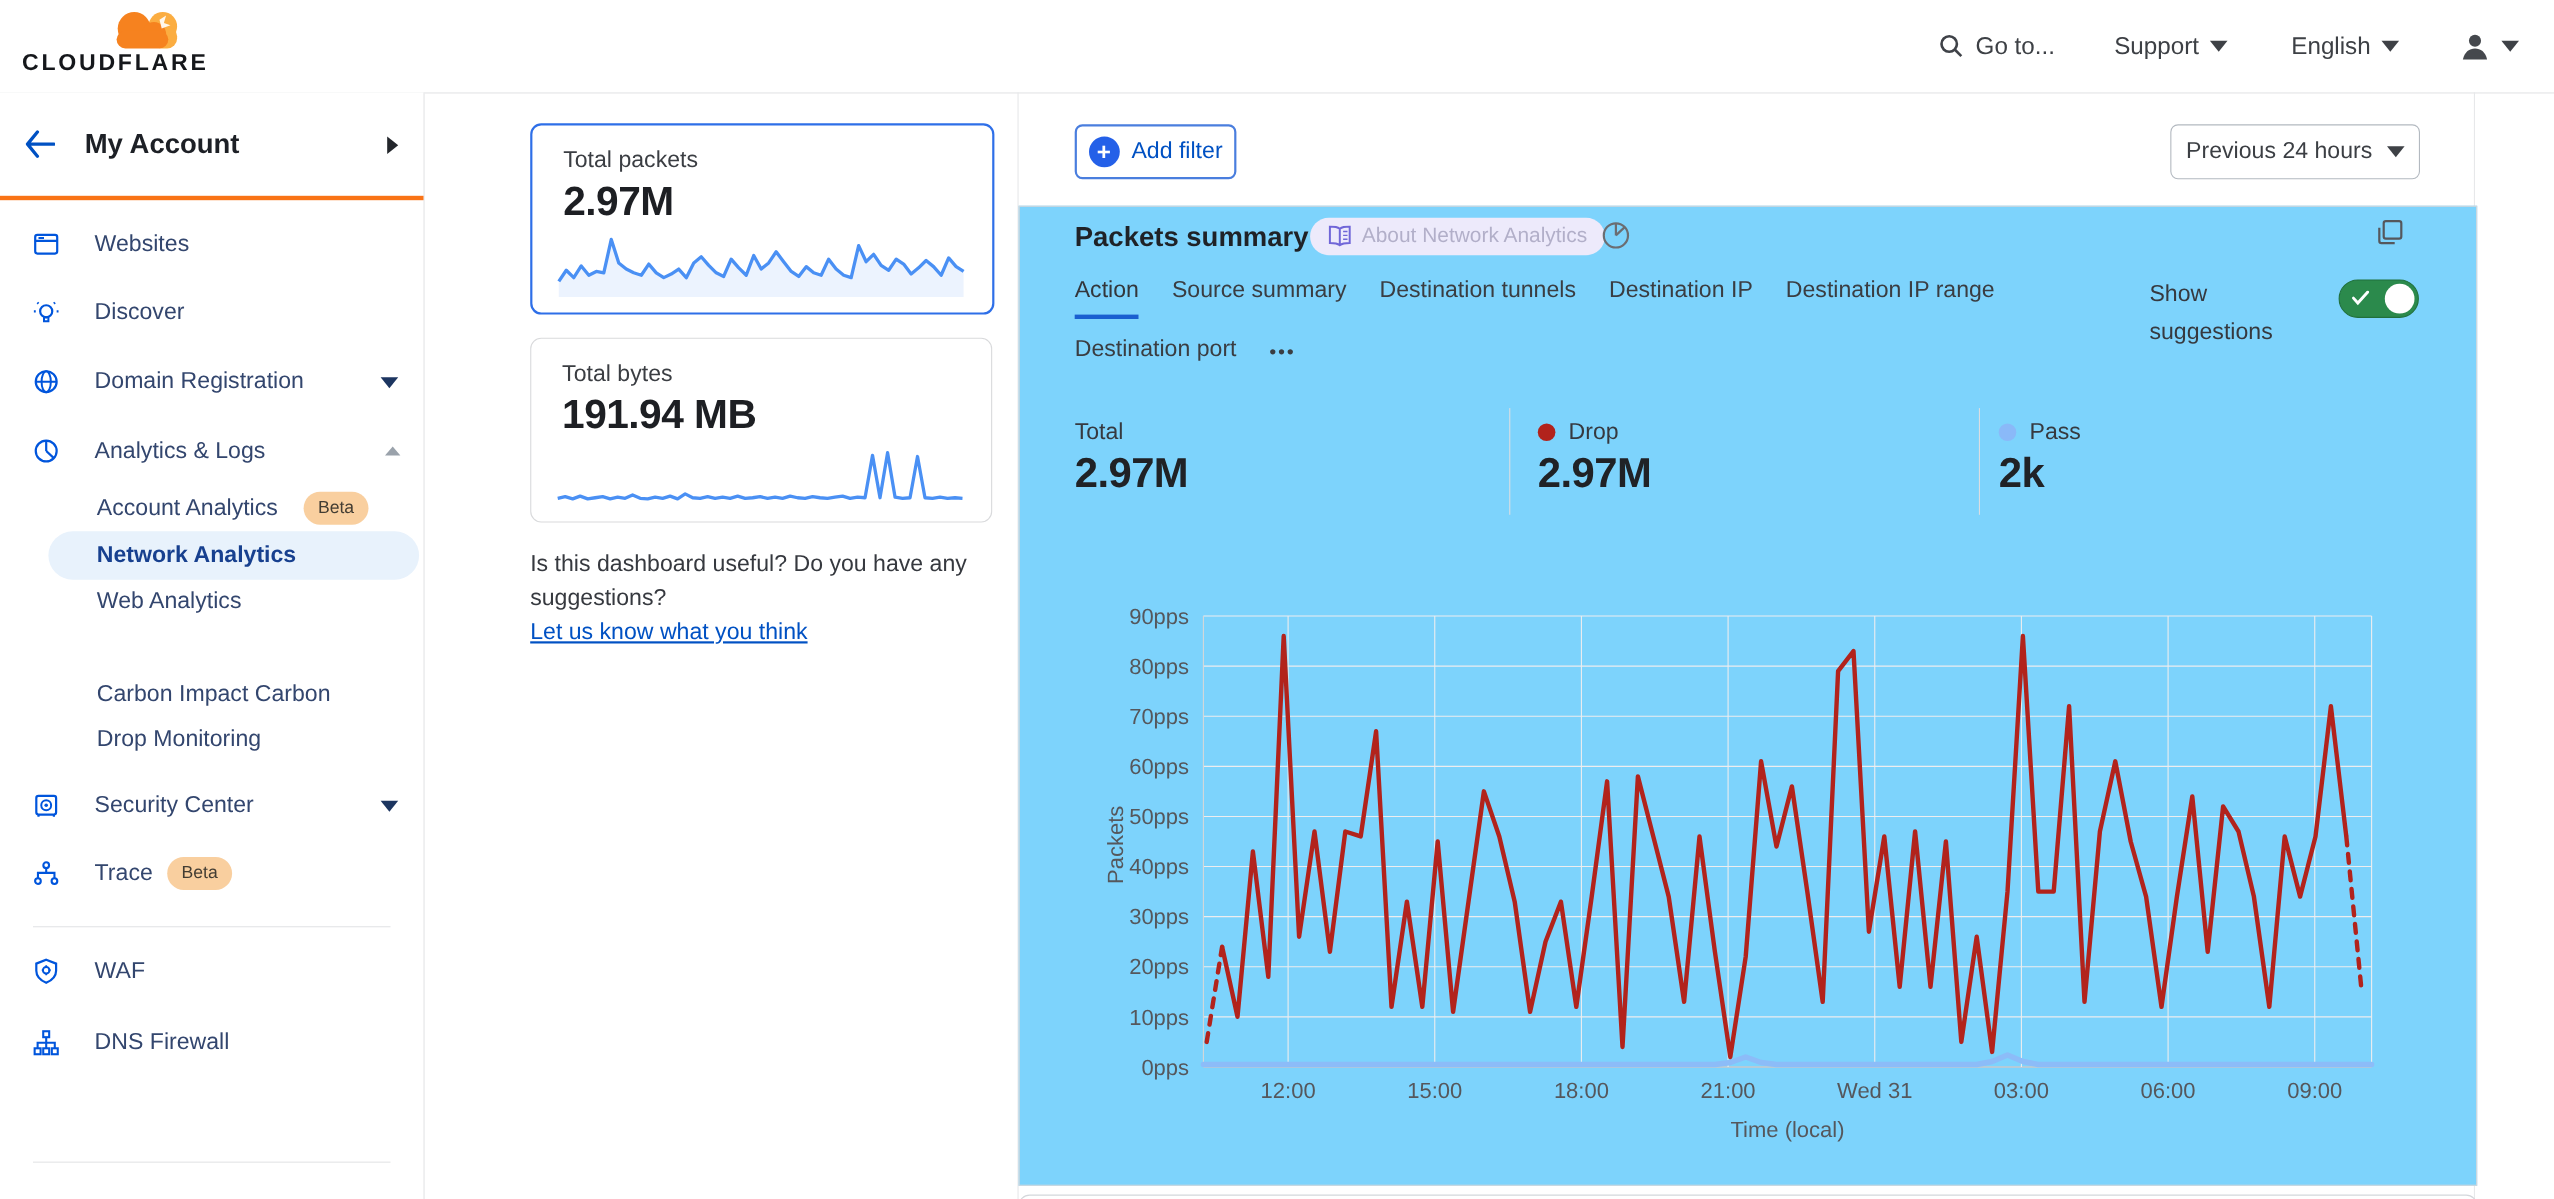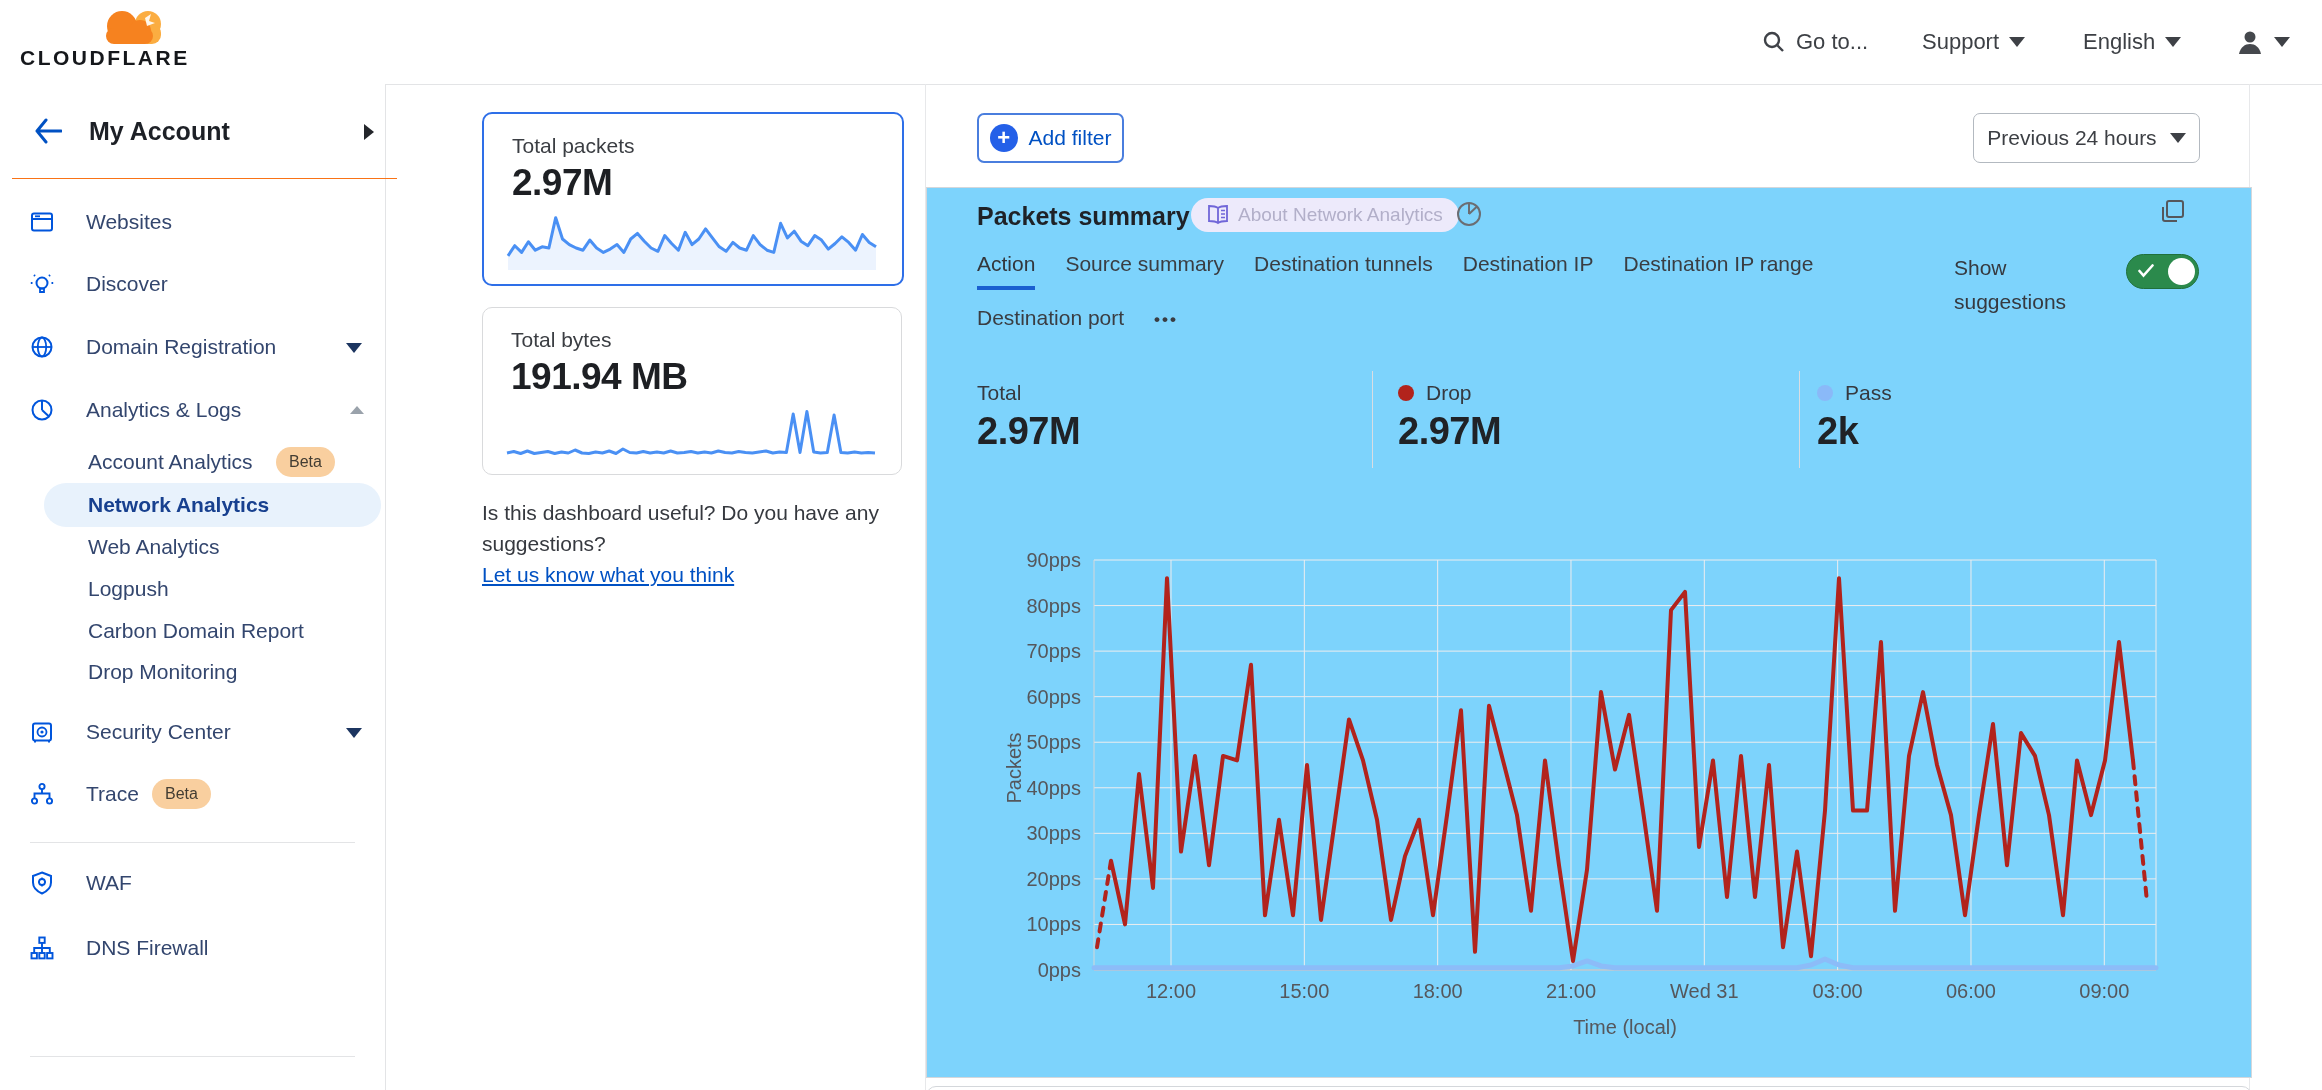--- a/index.html
+++ b/index.html
@@ -8,21 +8,21 @@
   .abs{position:absolute;}
 
   
   .topbar{position:absolute;left:0;top:0;width:2322px;height:84px;background:#fff;border-bottom:1px solid #e3e4e6;}
   .wordmark{position:absolute;left:20px;top:46px;font-size:21px;font-weight:800;letter-spacing:2.5px;color:#15171b;}
   .top-item{position:absolute;top:0;height:84px;display:flex;align-items:center;gap:10px;font-size:22px;color:#3d4045;cursor:pointer;}
   .caret{width:0;height:0;border-left:8px solid transparent;border-right:8px solid transparent;border-top:10px solid #3e4146;}
 
   
   .sidebar{position:absolute;left:0;top:84px;width:385px;height:1006px;background:#fff;border-right:1px solid #e3e4e6;}
-  .account-row{position:absolute;left:0;top:0;width:100%;height:94px;border-bottom:1px solid #f97316;margin-left:12px;}
+  .account-row{position:absolute;left:0;top:0;width:100%;height:94px;border-bottom:4px solid #f97316;}
   .account-label{position:absolute;left:77px;top:33px;font-size:25px;font-weight:700;color:#1d2026;}
   .chev-right{position:absolute;left:352px;top:40px;width:0;height:0;border-top:8px solid transparent;border-bottom:8px solid transparent;border-left:10px solid #23262b;}
   .nav-row{position:absolute;left:0;width:385px;height:52px;cursor:pointer;}
   .nav-icon{position:absolute;left:30px;top:50%;transform:translateY(-50%);width:24px;height:24px;}
   .nav-label{position:absolute;left:86px;top:50%;transform:translateY(-50%);font-size:21px;color:#33466e;white-space:nowrap;}
   .sub-label{position:absolute;left:88px;top:50%;transform:translateY(-50%);font-size:21px;color:#33466e;white-space:nowrap;}
   .nav-caret-down{position:absolute;left:346px;top:50%;margin-top:-4px;width:0;height:0;border-left:8px solid transparent;border-right:8px solid transparent;border-top:10px solid #1c3560;}
   .nav-caret-up{position:absolute;left:350px;top:50%;margin-top:-4px;width:0;height:0;border-left:7px solid transparent;border-right:7px solid transparent;border-bottom:8px solid #9aa2ab;}
   .pill{position:absolute;left:44px;width:337px;height:44px;background:#e8f2fc;border-radius:22px;}
   .pill .sub-label{left:44px;font-weight:700;color:#17408f;}
@@ -156,25 +156,22 @@
     <div class="nav-row" style="top:356px;height:44px">
       <span class="sub-label">Account Analytics</span>
       <span class="beta-badge" style="left:276px">Beta</span>
     </div>
     <div class="pill" style="top:399px">
       <span class="sub-label">Network Analytics</span>
     </div>
     <div class="nav-row" style="top:441px;height:44px">
       <span class="sub-label">Web Analytics</span>
     </div>
-    <div class="nav-row" style="top:483px;height:44px">
-      <span class="sub-label">Logpush</span>
-    </div>
     <div class="nav-row" style="top:525px;height:44px">
-      <span class="sub-label">Carbon Domain Report</span>
+      <span class="sub-label">Carbon Impact Carbon</span>
     </div>
     <div class="nav-row" style="top:566px;height:44px">
       <span class="sub-label">Drop Monitoring</span>
     </div>
 
     <div class="nav-row" style="top:622px">
       <svg class="nav-icon" viewBox="0 0 24 24">
         <rect x="3" y="3.5" width="18" height="17" rx="2" fill="none" stroke="#0055dc" stroke-width="2"></rect>
         <circle cx="12" cy="12" r="4.5" fill="none" stroke="#0055dc" stroke-width="1.8"></circle>
         <circle cx="12" cy="12" r="1.6" fill="#0055dc"></circle>

